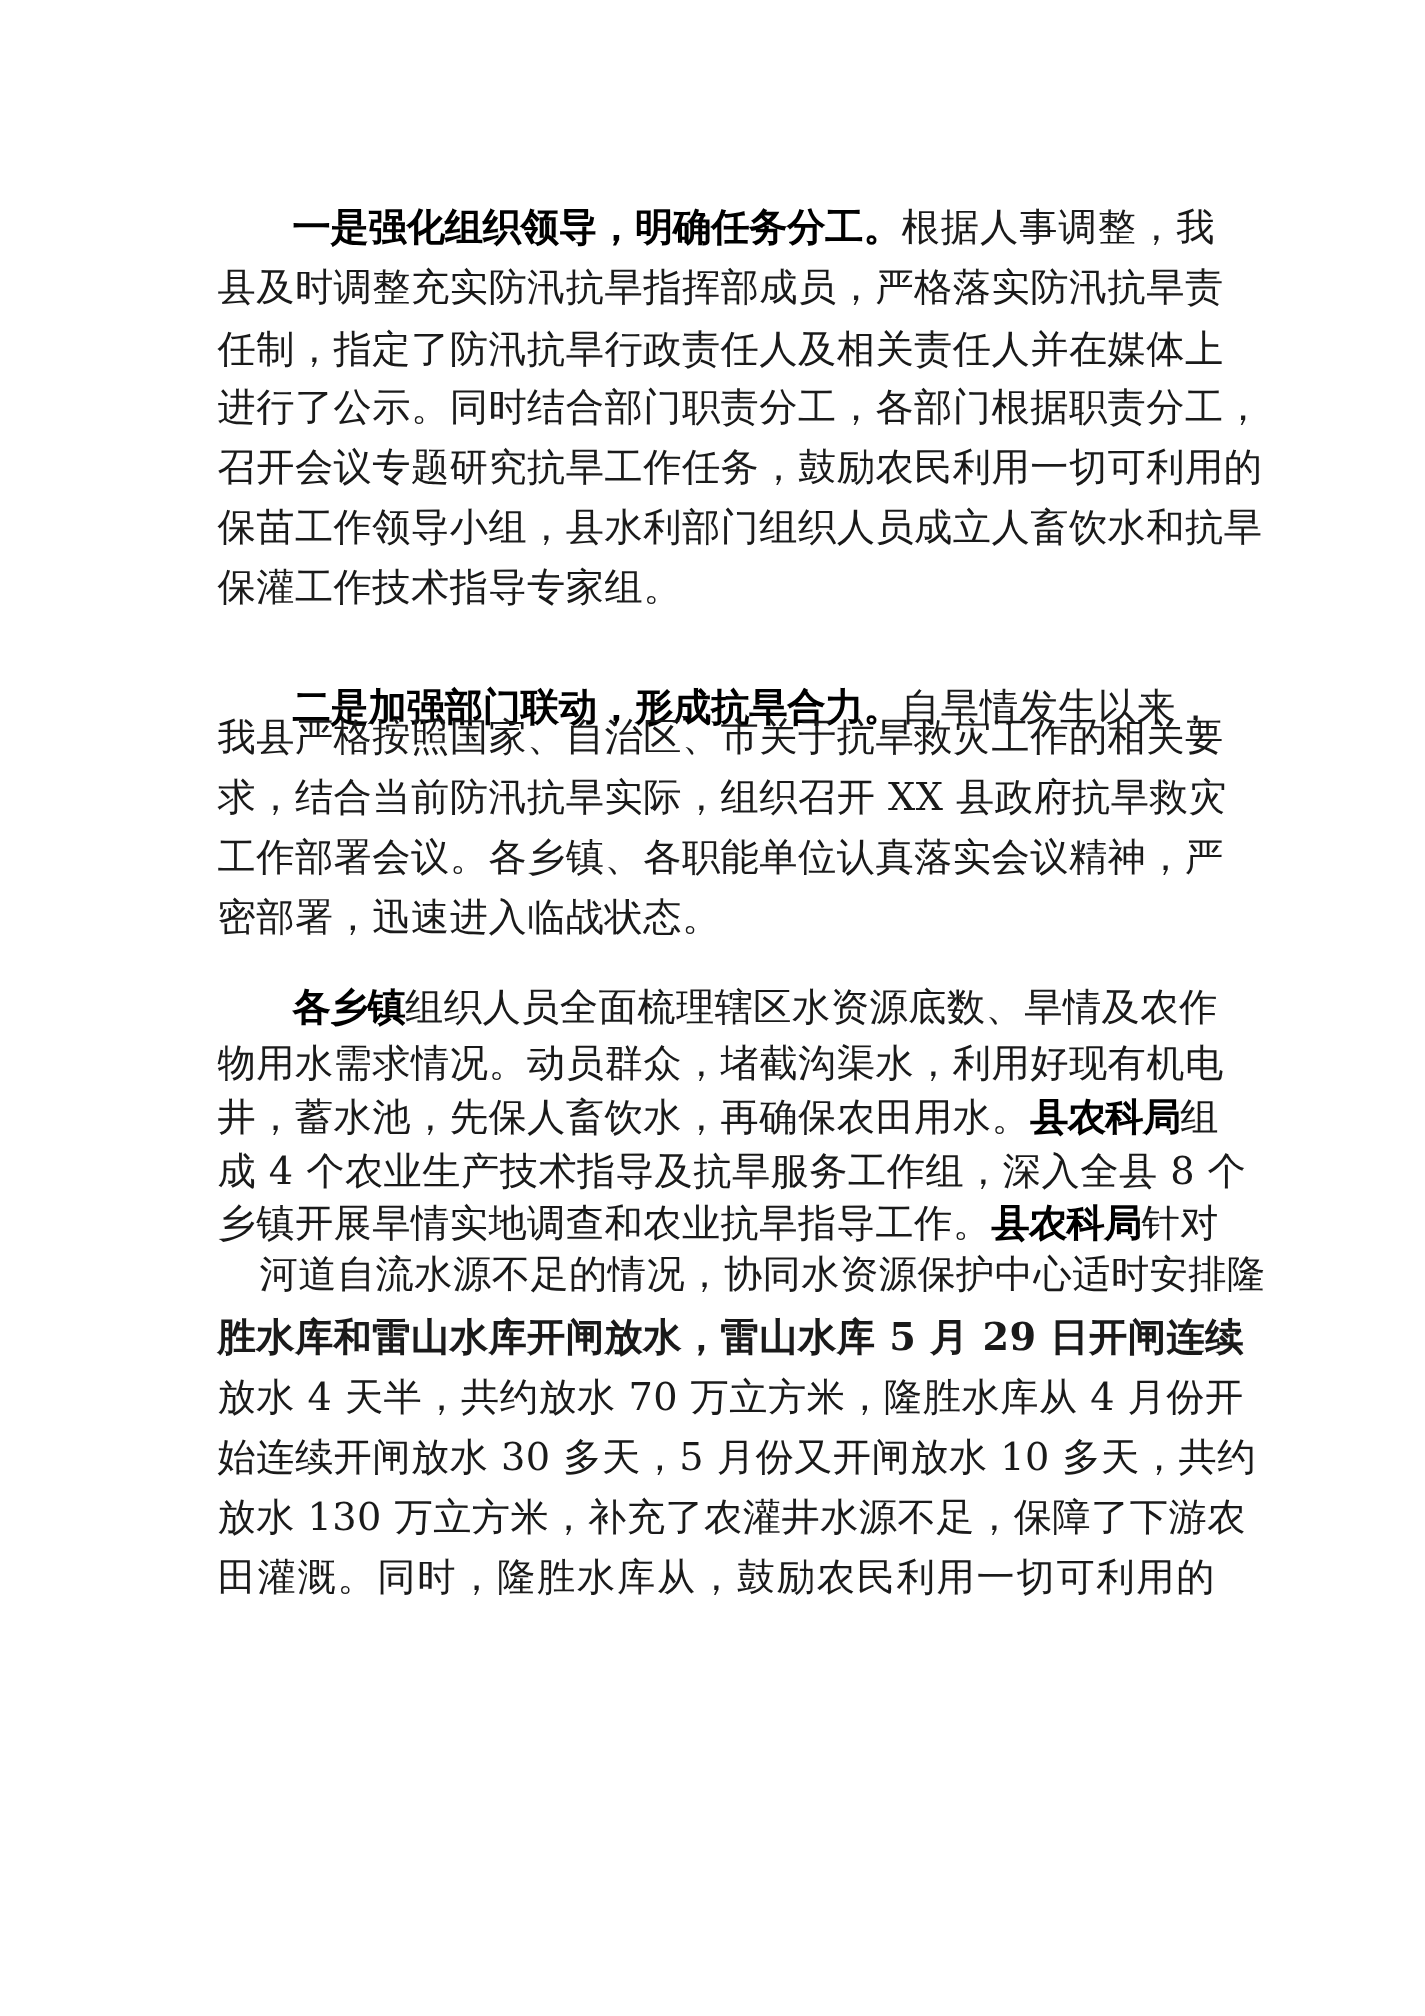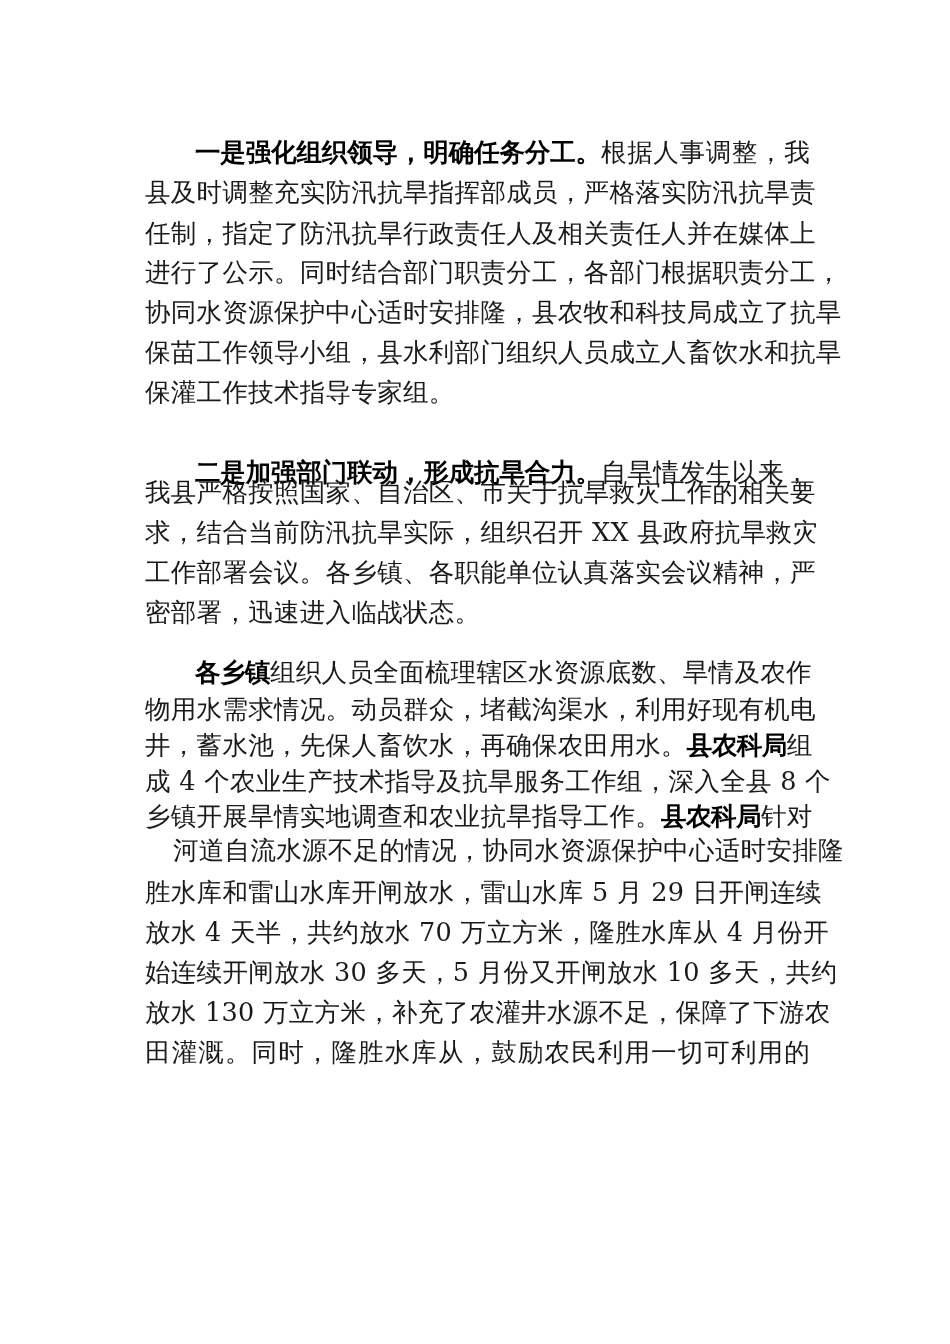--- a/index.html
+++ b/index.html
@@ -30,40 +30,40 @@
 </head>
 <body>
 
 <div class="page">
 
   <div>
     <div class="line indent" style="top:136px;"><span class="b">一是强化组织领导，明确任务分工。</span><span>根据人事调整，我</span></div>
     <div class="line" style="top:176px;">县及时调整充实防汛抗旱指挥部成员，严格落实防汛抗旱责</div>
     <div class="line" style="top:217px;">任制，指定了防汛抗旱行政责任人及相关责任人并在媒体上</div>
     <div class="line" style="top:256px;">进行了公示。同时结合部门职责分工，各部门根据职责分工，</div>
-    <div class="line" style="top:296px;">协同水资源保护中心适时安排隆，县农牧和科技局成立了抗旱</div>
+    <div class="line" style="top:296px;">召开会议专题研究抗旱工作任务，鼓励农民利用一切可利用的</div>
     <div class="line" style="top:336px;">保苗工作领导小组，县水利部门组织人员成立人畜饮水和抗旱</div>
     <div class="line last" style="top:376px;">保灌工作技术指导专家组。</div>
   </div>
 
   <div>
     <div class="line indent" style="top:456px;"><span class="b">二是加强部门联动，形成抗旱合力。</span><span>自旱情发生以来，</span></div>
     <div class="line" style="top:476px;">我县严格按照国家、自治区、市关于抗旱救灾工作的相关要</div>
     <div class="line" style="top:516px;">求，结合当前防汛抗旱实际，组织召开 XX 县政府抗旱救灾</div>
     <div class="line" style="top:556px;">工作部署会议。各乡镇、各职能单位认真落实会议精神，严</div>
     <div class="line last" style="top:596px;">密部署，迅速进入临战状态。</div>
   </div>
 
   <div>
     <div class="line indent" style="top:656px;"><span class="b">各乡镇</span><span>组织人员全面梳理辖区水资源底数、旱情及农作</span></div>
     <div class="line" style="top:693px;">物用水需求情况。动员群众，堵截沟渠水，利用好现有机电</div>
     <div class="line" style="top:729px;"><span>井，蓄水池，先保人畜饮水，再确保农田用水。</span><span class="b">县农科局</span><span>组</span></div>
     <div class="line" style="top:765px;">成 4 个农业生产技术指导及抗旱服务工作组，深入全县 8 个</div>
     <div class="line" style="top:800px;"><span>乡镇开展旱情实地调查和农业抗旱指导工作。</span><span class="b">县农科局</span><span>针对</span></div>
     <div class="line" style="top:834px;margin-left:28px;">河道自流水源不足的情况，协同水资源保护中心适时安排隆</div>
-    <div class="line" style="top:876px;">胜水库和雷山水库开闸放水，雷山水库 5 月 29 日开闸连续</div>
+    <div class="line" style="top:876px;font-weight:bold;">胜水库和雷山水库开闸放水，雷山水库 5 月 29 日开闸连续</div>
     <div class="line" style="top:916px;">放水 4 天半，共约放水 70 万立方米，隆胜水库从 4 月份开</div>
     <div class="line" style="top:956px;">始连续开闸放水 30 多天，5 月份又开闸放水 10 多天，共约</div>
     <div class="line" style="top:996px;">放水 130 万立方米，补充了农灌井水源不足，保障了下游农</div>
     <div class="line" style="top:1036px;">田灌溉。同时，隆胜水库从，鼓励农民利用一切可利用的</div>
   </div>
 
 </div>
 
 </body></html>

